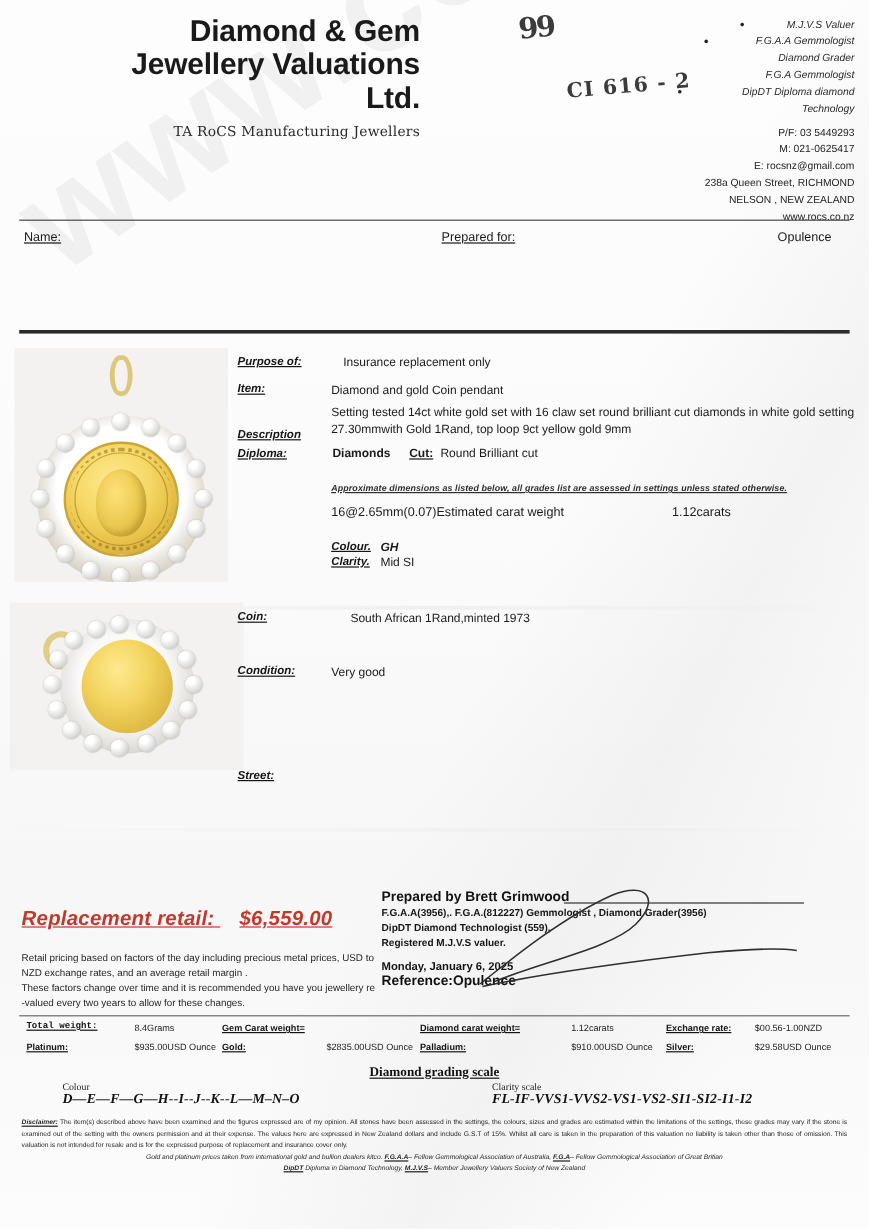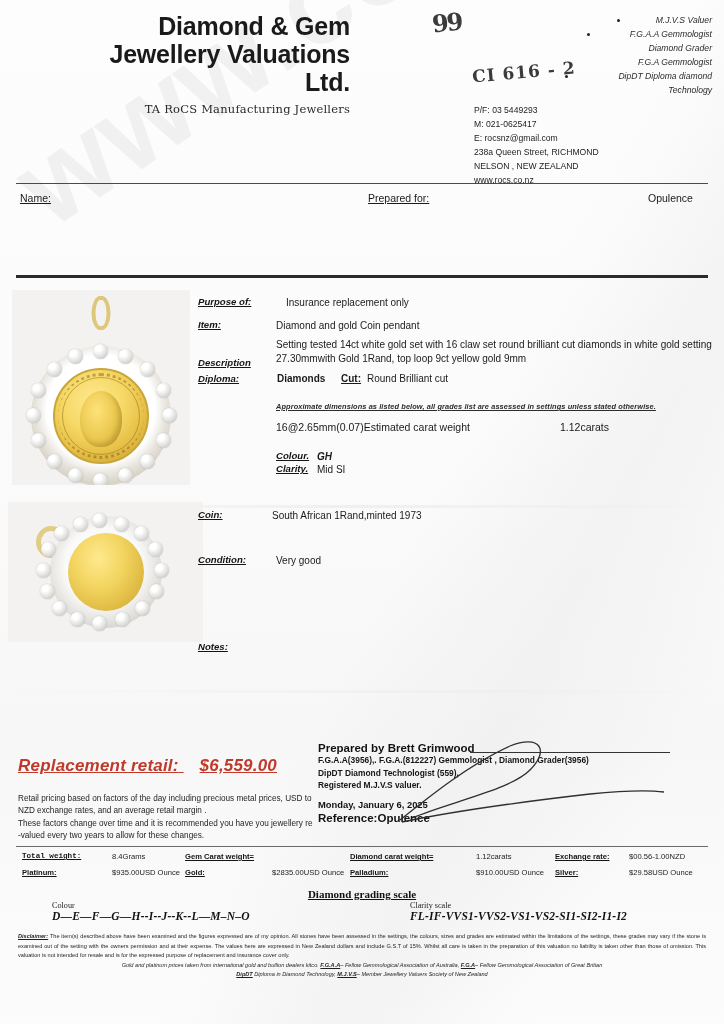--- a/index.html
+++ b/index.html
@@ -63,22 +63,22 @@
     position:absolute; right:12px; top:14px; width:250px;
     text-align:right; font-size:8.6px; line-height:1.62;
     font-style:italic; color:#2b2b2b;
   }
   .creds .bullet-row { position:relative; }
   .creds .dot {
     position:absolute; width:3px; height:3px; border-radius:50%;
     background:#222; top:5px;
   }
   .contact {
-    position:absolute; right:0; top:104px; width:250px;
-    font-size:8.6px; line-height:1.62; color:#232323;
+    position:absolute; right:12px; top:104px; width:250px;
+    text-align:right; font-size:8.6px; line-height:1.62; color:#232323;
   }
   .rule-top {
     position:absolute; left:16px; top:183px; width:692px; height:1px;
     background:#4a4a4a;
   }
   .rule-thick {
     position:absolute; left:16px; top:275px; width:692px; height:3px;
     background:#2b2b2b;
   }
 
@@ -352,26 +352,26 @@
 
     <div class="fval" style="left:276px;top:420px;font-size:10.5px;">16@2.65mm(0.07)Estimated carat weight</div>
     <div class="fval" style="left:560px;top:420px;font-size:10.5px;">1.12carats</div>
 
     <div class="flabel" style="left:276px;top:450px;">Colour.</div>
     <div class="fval b" style="left:317px;top:450px;font-style:italic;">GH</div>
     <div class="flabel" style="left:276px;top:463px;">Clarity.</div>
     <div class="fval" style="left:317px;top:463px;">Mid SI</div>
 
     <div class="flabel" style="left:198px;top:509px;">Coin:</div>
-    <div class="fval" style="left:272px;top:509px;">South African 1Rand,minted 1973</div>
+    <div class="fval" style="left:292px;top:509px;">South African 1Rand,minted 1973</div>
 
     <div class="flabel" style="left:198px;top:554px;">Condition:</div>
     <div class="fval" style="left:276px;top:554px;">Very good</div>
 
-    <div class="flabel" style="left:198px;top:641px;">Notes:</div>
+    <div class="flabel" style="left:198px;top:641px;">Street:</div>
     <div class="fval" style="left:276px;top:641px;"></div>
   </div>
 
   <div class="retail">
     <span>Replacement retail:</span>
     <span class="amt">$6,559.00</span>
   </div>
 
   <div class="retail-note">
     <div>Retail pricing based on factors of the day including precious metal prices, USD to</div>

